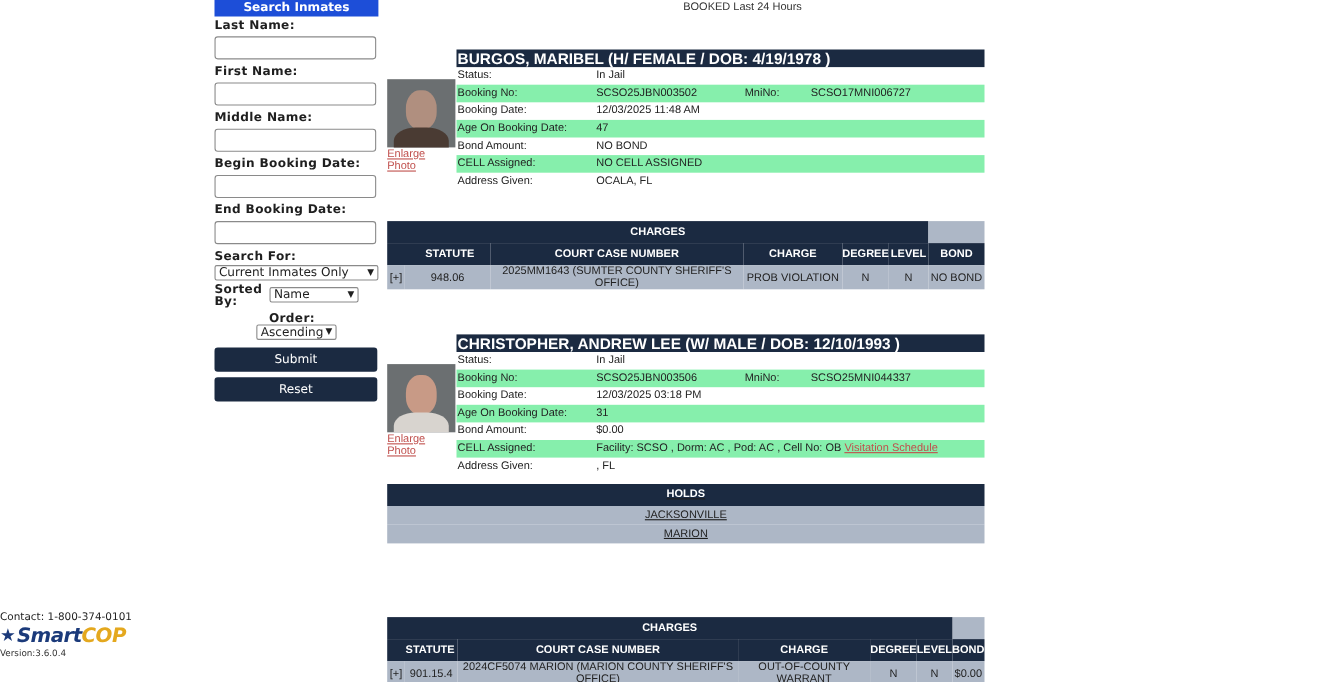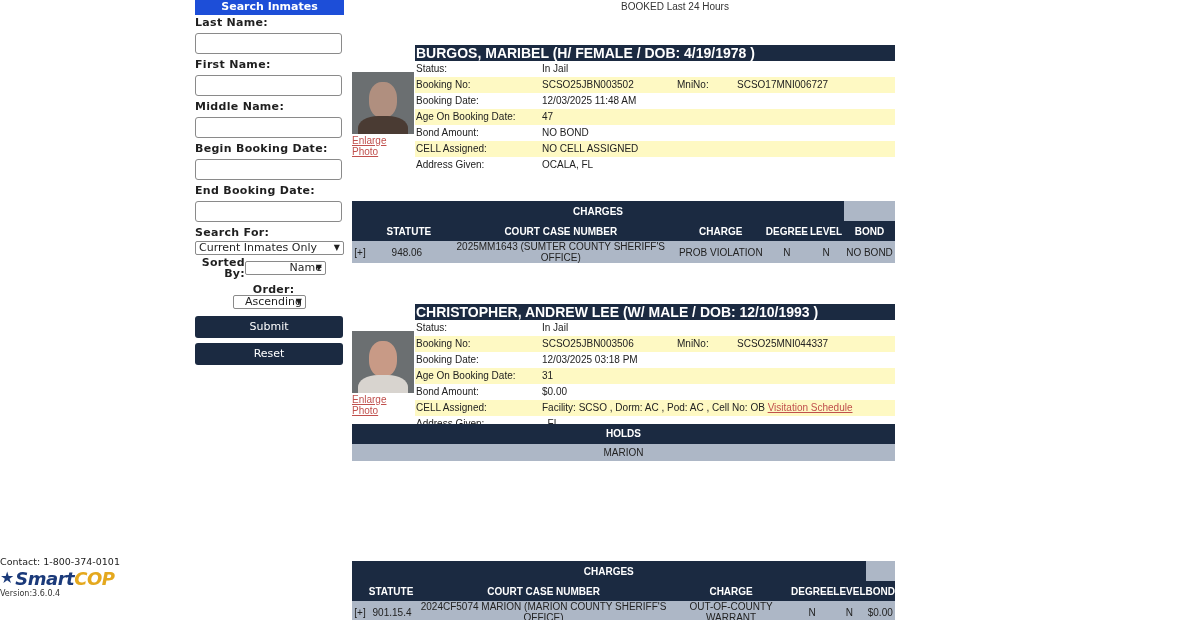--- a/index.html
+++ b/index.html
@@ -4,21 +4,21 @@
 <style>
   html, body { margin:0; padding:0; background:#ffffff; }
   body { width:1200px; height:620px; position:relative; overflow:hidden; font-family:"DejaVu Sans", sans-serif; color:#1f1f1f; }
 
   
   .sidebar { position:absolute; left:195px; top:0; width:149px; }
   .side-header { background:#1d4ed8; color:#fff; font-weight:bold; font-size:11px; text-align:center; height:15px; line-height:14px; }
   .side-label { font-weight:bold; font-size:11px; margin-top:1px; height:15px; line-height:13px; letter-spacing:0.3px; }
   .side-input { display:block; width:147px; height:21px; border:1px solid #8a8a8a; border-radius:3px; margin:2px 0 4px 0; box-sizing:border-box; background:#fff; }
   .side-select-full { display:block; width:149px; height:14px; font-size:11px; border:1px solid #8a8a8a; border-radius:2px; box-sizing:border-box; padding:0 3px; line-height:12px; position:relative; background:#fff; }
-  .row2 { display:flex; align-items:center; margin-top:2px;text-align:right; }
+  .row2 { display:flex; align-items:center; margin-top:2px; }
   .row2 .lbl { font-weight:bold; font-size:11px; width:50px; line-height:11px; letter-spacing:0.3px; }
   .small-select { height:14px; font-size:11px; border:1px solid #8a8a8a; border-radius:2px; box-sizing:border-box; padding:0 3px; line-height:12px; position:relative; background:#fff; }
   .chev { position:absolute; right:3px; top:0; font-size:8px; }
   .btn { display:block; width:148px; height:22px; background:#1b2a41; color:#fff; font-size:11px; text-align:center; line-height:22px; border-radius:3px; margin-top:5px; }
 
   
   .footer { position:absolute; left:0; top:556px; font-size:9px; }
   .contact { font-size:9.5px; color:#222; }
   .logo { display:flex; align-items:center; height:22px; }
   .logo-star { color:#1b3a7a; font-size:16px; line-height:16px; margin-right:1px; }
@@ -32,21 +32,21 @@
   .inmate { position:absolute; left:352px; width:543px; }
   .photo-col { position:absolute; left:0; width:62px; }
   .photo { width:62px; height:62px; background:#6b6f71; position:relative; overflow:hidden; }
   .photo .face { position:absolute; left:17px; top:10px; width:28px; height:36px; border-radius:45%; }
   .photo .body { position:absolute; left:6px; top:44px; width:50px; height:30px; border-radius:40% 40% 0 0; }
   .enlarge { color:#c0504d; text-decoration:underline; font-size:10px; font-family:"Liberation Sans", sans-serif; display:block; margin-top:1px; }
 
   .info { position:absolute; left:63px; width:480px; }
   .info-head { background:#1b2a41; color:#fff; font-weight:bold; height:16px; line-height:16px; padding-left:1px; font-family:"Liberation Sans", sans-serif; font-size:14px; }
   .info-row { height:16px; line-height:16px; position:relative; font-family:"Liberation Sans", sans-serif; font-size:10px; color:#222; }
-  .info-row.shade { background:#fef9c3; }
+  .info-row.shade { background:#86efac; }
   .info-row .k { position:absolute; left:1px; }
   .info-row .v { position:absolute; left:91px;padding-left:36px; }
   .info-row .k2 { position:absolute; left:262px; }
   .info-row .v2 { position:absolute; left:322px; }
   .link { color:#c0504d; text-decoration:underline; }
 
   table.charges { border-collapse:collapse; width:543px; font-family:"Liberation Sans", sans-serif; font-size:10px; }
   table.charges th { background:#1b2a41; color:#fff; font-weight:bold; height:20px; padding:0; }
   table.charges th.blank { background:#adb7c6; }
   table.charges td { background:#adb7c6; color:#222; height:17px; text-align:center; padding:0; }
@@ -221,22 +221,23 @@
         <span class="k">CELL Assigned:</span>
         <span class="v"><span>Facility: SCSO , Dorm: AC , Pod: AC , Cell No: OB </span><span class="link">Visitation Schedule</span></span>
       </div>
     <div class="info-row">
         <span class="k">Address Given:</span>
         <span class="v">, FL</span>
       </div>
   </div>
 </div>
 
-<div class="holds" style="position:absolute; left:352px; top:424px;">
+<div class="holds" style="position:absolute; left:352px; top:440px;text-decoration:underline;">
   <div class="hh">HOLDS</div>
+  <div class="hr">JACKSONVILLE</div>
   <div class="hr">MARION</div>
 </div>
 
 <div style="position:absolute; left:352px; top:561px;">
   <table class="charges">
     <tbody>
         <tr>
       <th colspan="6">CHARGES</th>
       <th class="blank" style="width:29px;"></th>
     </tr>

